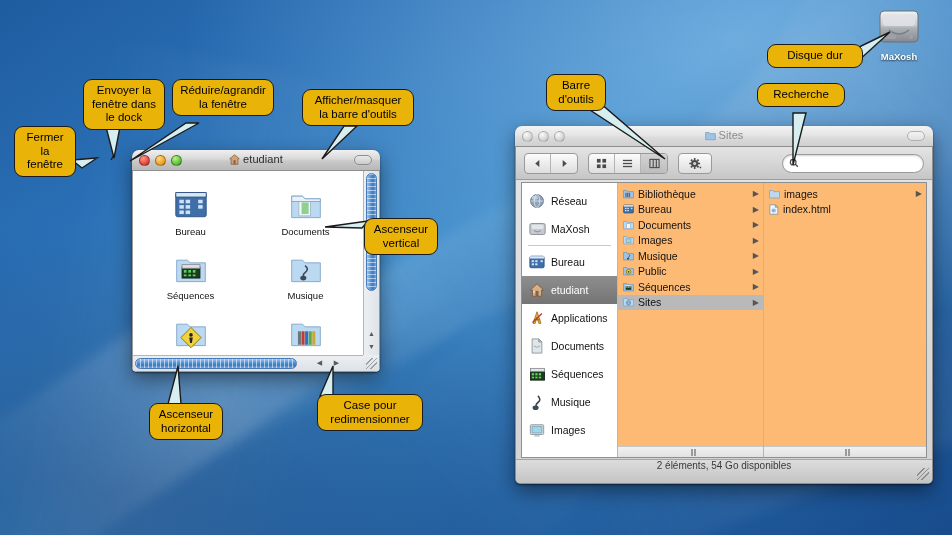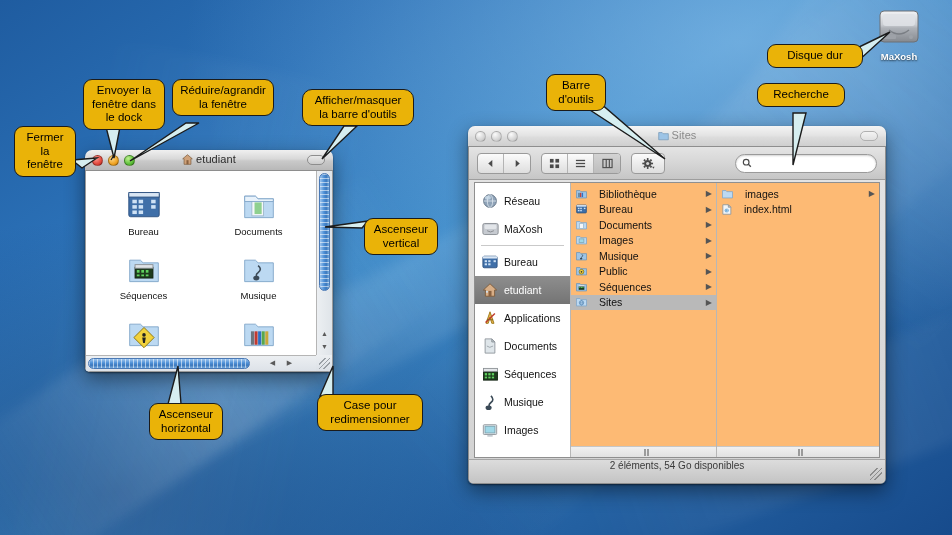--- a/index.html
+++ b/index.html
@@ -23,21 +23,21 @@
   .s1 { width:520px; height:150px; left:-60px; top:300px; transform:rotate(-34deg); }
   .s2 { width:620px; height:90px; left:120px; top:250px; transform:rotate(-28deg); opacity:.6; }
   .s3 { width:760px; height:200px; left:330px; top:150px; transform:rotate(-42deg); opacity:.45; }
   .s4 { width:560px; height:120px; left:560px; top:360px; transform:rotate(-20deg); opacity:.5; }
   .s5 { width:420px; height:300px; left:700px; top:-40px; transform:rotate(-55deg); opacity:.35; }
   .s6 { width:300px; height:520px; left:40px; top:60px; transform:rotate(12deg); opacity:.22; }
 
   
   .window { position:absolute; border-radius:7px 7px 5px 5px;
             box-shadow: 0 7px 20px rgba(0,0,0,0.45), 0 1px 2px rgba(0,0,0,0.5);
-            overflow:hidden; }
+            overflow:hidden;margin-left:47px; }
   .titlebar { height:21px; position:relative;
               background: linear-gradient(180deg,#f0f0f0 0%, #d8d8d8 45%, #c9c9c9 55%, #b8b8b8 100%);
               border-bottom:1px solid #8e8e8e; }
   .titlebar.inactive { background: linear-gradient(180deg,#f4f4f4 0%, #e3e3e3 48%, #dcdcdc 56%, #cfcfcf 100%); }
   .title { position:absolute; left:0; right:0; top:3px; text-align:center;
            font-size:11px; color:#2b2b2b; letter-spacing:.1px; }
   .titlebar.inactive .title { color:#8a8a8a; }
   .title .ticon { display:inline-block; vertical-align:-2px; margin-right:3px; }
 
   .lights { position:absolute; left:7px; top:5px; display:flex; gap:5px; }
@@ -118,21 +118,21 @@
   .rbody { position:absolute; left:6px; right:6px; top:56px; bottom:26px;
            border:1px solid #8f8f8f; background:#fdba74; display:flex; }
   .sidebar { width:96px; background:#fff; border-right:1px solid #b7b7b7; padding-top:4px; overflow:hidden; }
   .sb-item { height:28px; display:flex; align-items:center; gap:5px; padding:0 6px; font-size:10.5px; color:#111; }
   .sb-item.sel { background:linear-gradient(180deg,#8e8e8e,#747474); color:#fff; }
   .sb-sep { height:1px; background:#c9c9c9; margin:2px 6px; }
   .sb-ic { width:18px; height:18px; flex:none; display:flex; align-items:center; justify-content:center; }
 
   .col { width:146px; border-right:1px solid #b7b7b7; padding-top:3px; position:relative; overflow:hidden; }
   .col.last { border-right:none; flex:1; }
-  .col-row { height:15.5px; display:flex; align-items:center; gap:12px; padding:0 4px 0 5px; font-size:10.5px; color:#111; }
+  .col-row { height:15.5px; display:flex; align-items:center; gap:4px; padding:0 4px 0 5px; font-size:10.5px; color:#111; }
   .col-row.sel { background:#b9b9b9; }
   .col-row .nm { flex:1; white-space:nowrap; overflow:hidden; }
   .chev { font-size:8px; color:#555; }
   .colscroll { position:absolute; left:0; right:0; bottom:0; height:11px;
                background:linear-gradient(180deg,#f1f1f1,#e2e2e2); border-top:1px solid #c6c6c6; }
   .colscroll i { position:absolute; left:50%; top:2px; width:2px; height:7px; background:#9b9b9b; box-shadow:3px 0 0 #9b9b9b; }
 
   .statusbar { position:absolute; left:1px; right:1px; bottom:1px; height:24px;
                background:linear-gradient(180deg,#dcdcdc,#c4c4c4);
                border-top:1px solid #a6a6a6; display:flex; align-items:flex-start; justify-content:center;
@@ -661,19 +661,19 @@
   <path d="M590,110 L600,103 L665,159 Z"></path>
 
   <path d="M793,113 L806,113 L793,165 Z"></path>
 
   <path d="M857,48 L857,62 L890,32 Z"></path>
 </svg>
 
 <div class="callout" id="co-close" style="left:14px;  top:126px; width:62px;">Fermer la<br>fenêtre</div>
 <div class="callout" id="co-min" style="left:83px;  top:79px;  width:82px;">Envoyer la<br>fenêtre dans<br>le dock</div>
 <div class="callout" id="co-zoom" style="left:172px; top:79px;  width:102px;">Réduire/agrandir<br>la fenêtre</div>
-<div class="callout" id="co-tbtog" style="left:302px; top:89px;  width:112px;border-radius:10px;">Afficher/masquer<br>la barre d'outils</div>
+<div class="callout" id="co-tbtog" style="left:302px; top:89px;  width:112px;">Afficher/masquer<br>la barre d'outils</div>
 <div class="callout" id="co-vscroll" style="left:364px; top:218px; width:74px;">Ascenseur<br>vertical</div>
 <div class="callout" id="co-hscroll" style="left:149px; top:403px; width:74px;">Ascenseur<br>horizontal</div>
 <div class="callout" id="co-resize" style="left:301px; top:394px; width:106px;margin-left:16px;">Case pour<br>redimensionner</div>
 <div class="callout" id="co-toolbar" style="left:546px; top:74px;  width:60px;">Barre<br>d'outils</div>
 <div class="callout" id="co-search" style="left:757px; top:83px;  width:88px;">Recherche</div>
 <div class="callout" id="co-hd" style="left:767px; top:44px;  width:96px;">Disque dur</div>
 
 </body></html>

